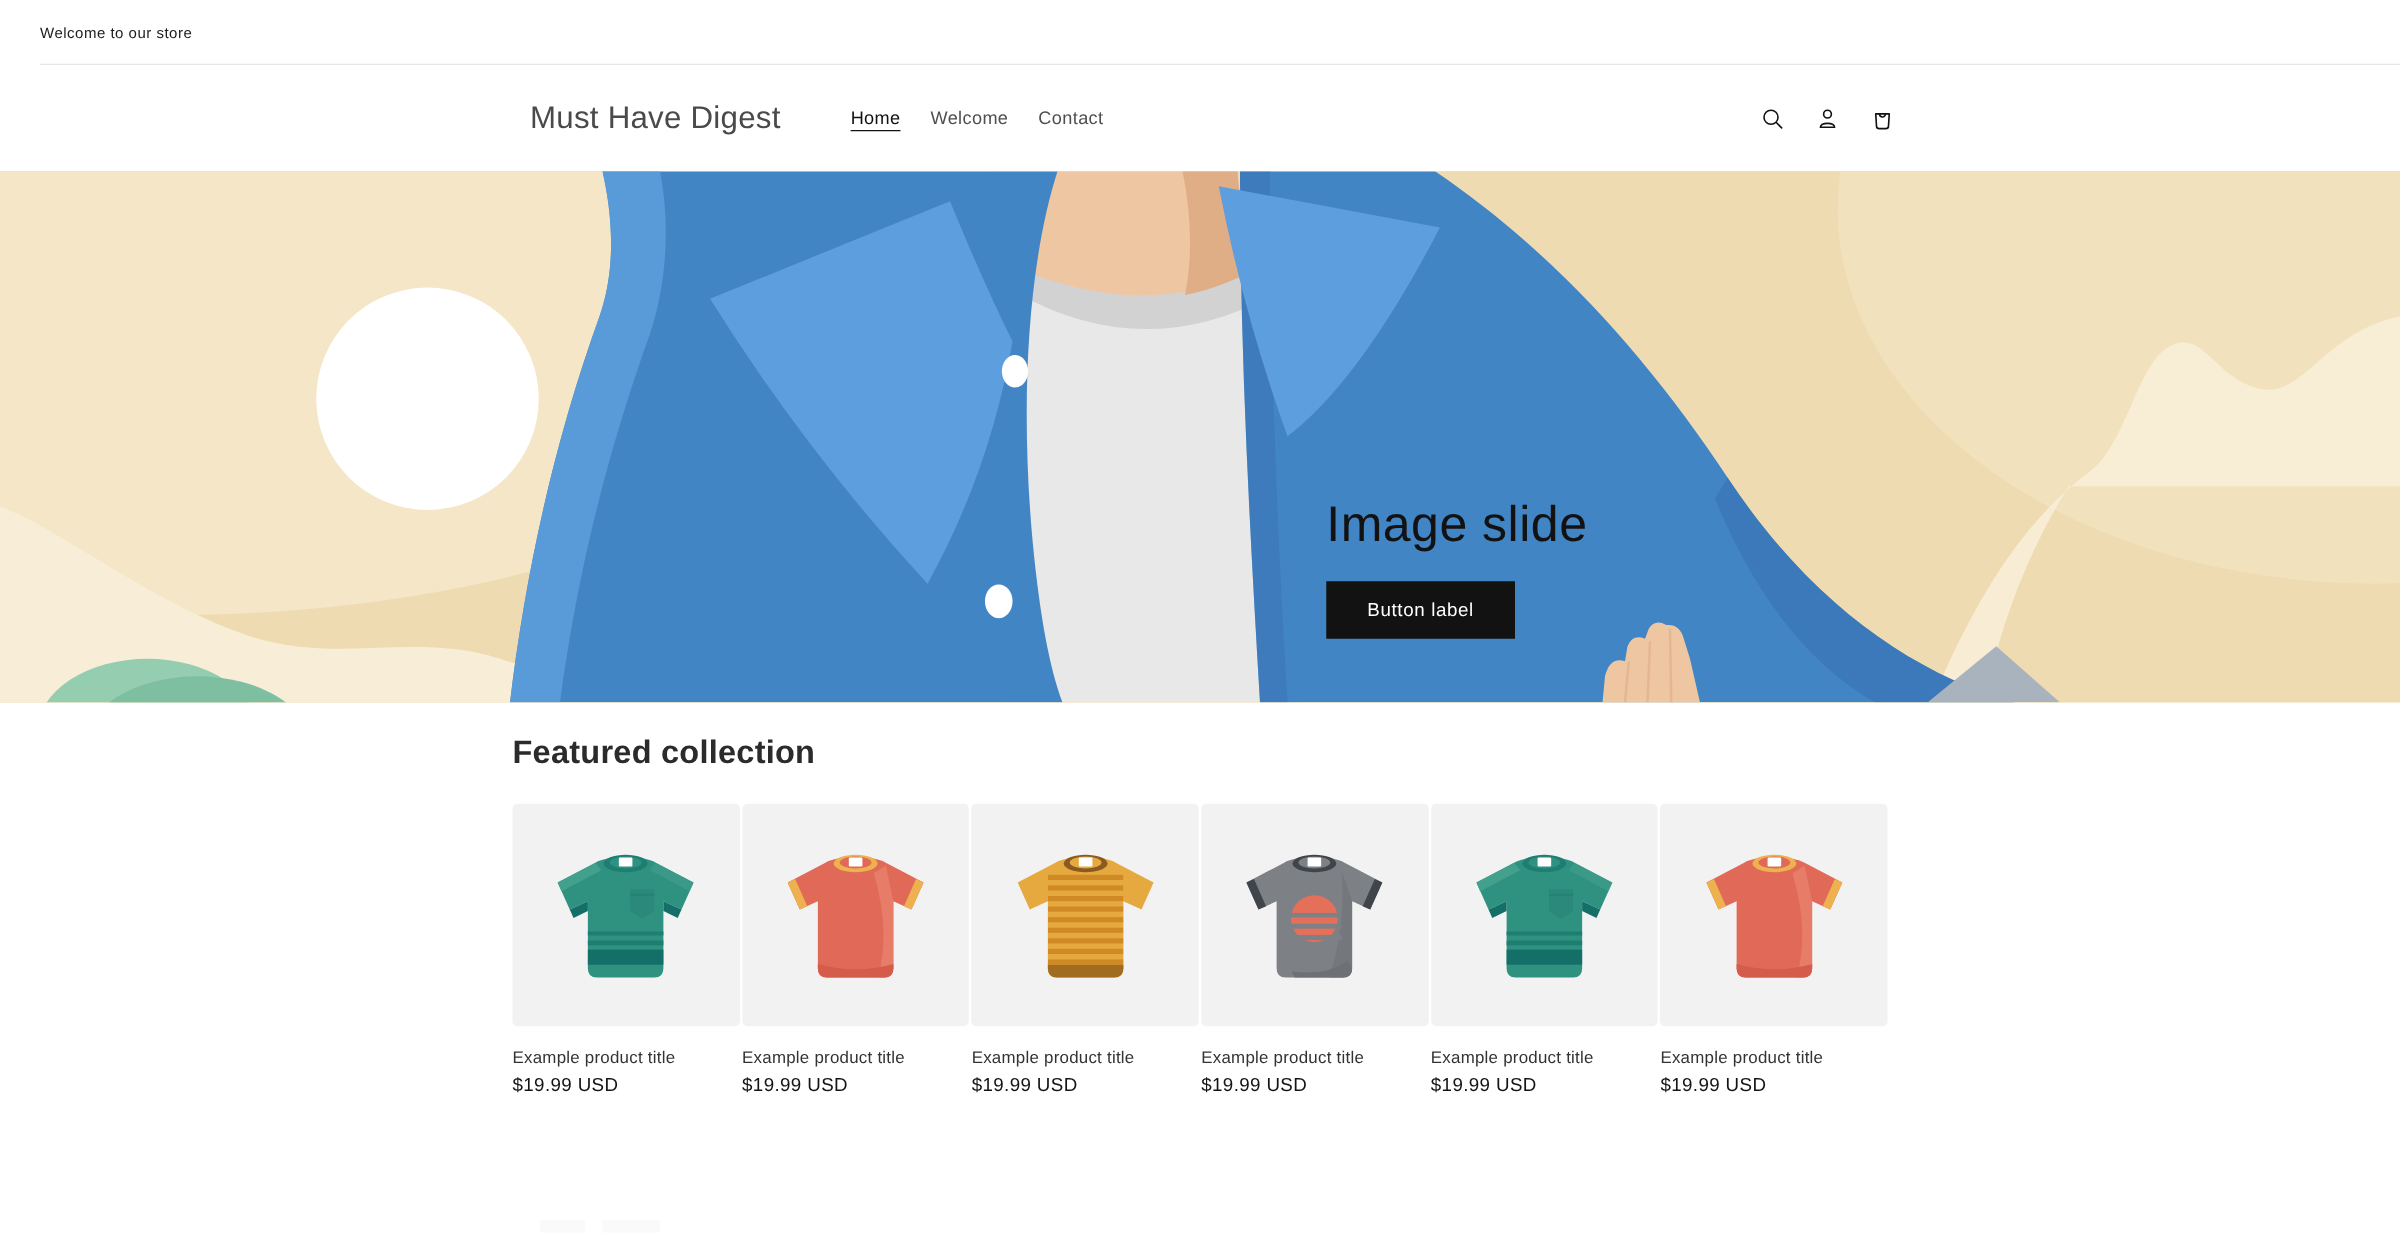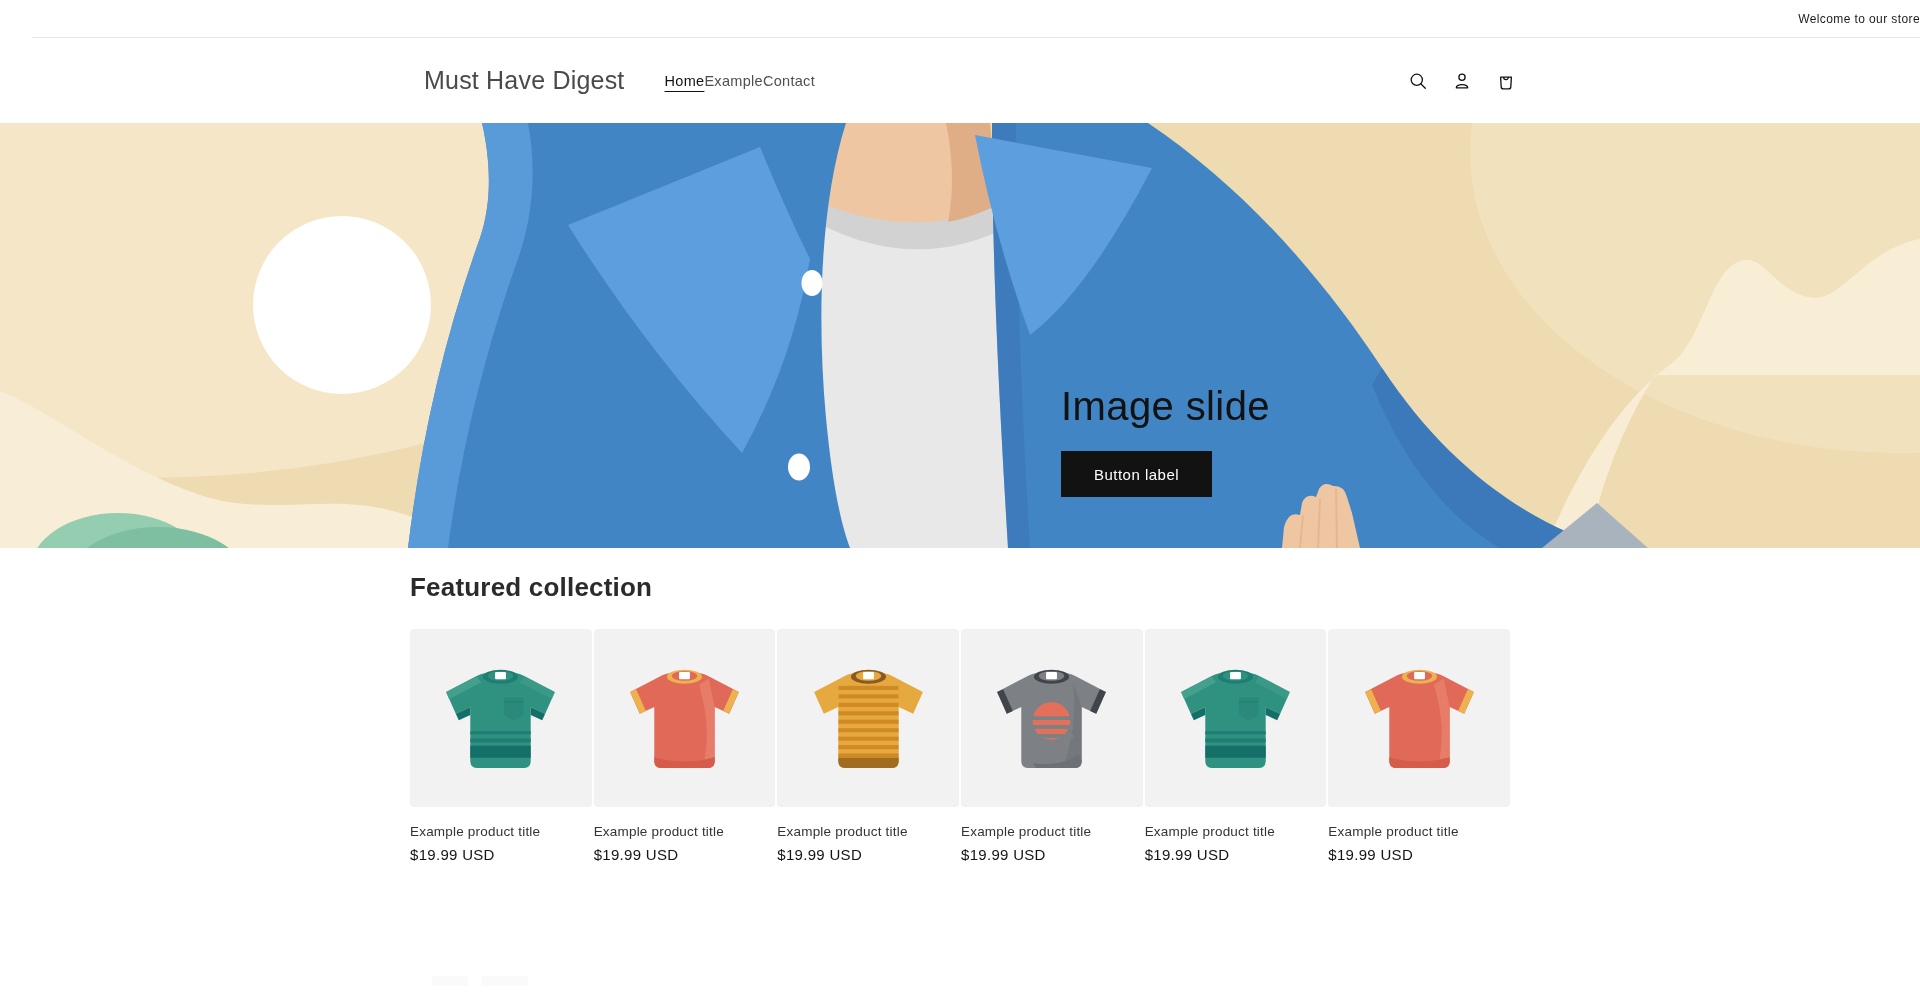--- a/index.html
+++ b/index.html
@@ -3,35 +3,35 @@
 <meta charset="utf-8">
 <style>
   * { box-sizing: border-box; }
   html,body { margin:0; padding:0; }
   body {
     width:1920px; height:993px; position:relative; overflow:hidden;
     background:#fff; font-family:"Liberation Sans", sans-serif; color:#121212;
   }
   
   .announcement {
-    height:38px; display:flex; align-items:center; justify-content:flex-end;
+    height:52px; display:flex; align-items:center; justify-content:flex-start;
     border-bottom:1px solid var(--c-announce-border,#e7e7e7);
     font-size:12px; letter-spacing:.4px; color:#1c1c1c; background:#fff;margin-left:32px;
   }
   
   header { height:85px; background:#fff;padding-left:28px; }
   .header-inner {
     max-width:1200px; margin:0 auto; padding:0 50px; height:100%;
     display:flex; align-items:center;
   }
   .logo {
     font-size:25px; color:#4a4a4a; text-decoration:none; letter-spacing:.2px;
     white-space:nowrap;
   }
-  nav { margin-left:40px; display:flex; }
+  nav { margin-left:56px; display:flex; gap:24px; }
   .nav-link {
     font-size:14.5px; color:#4f4f4f; text-decoration:none; letter-spacing:.3px;
   }
   .nav-link.active {
     color:#121212; text-decoration:underline; text-underline-offset:5px; text-decoration-thickness:1px;
   }
   .header-icons { margin-left:auto; display:flex; gap:8px; }
   .icon-btn {
     width:36px; height:36px; display:flex; align-items:center; justify-content:center;
     background:none; border:none; padding:0; cursor:pointer; color:#121212;
@@ -139,21 +139,21 @@
 
 <div class="announcement">
   <span>Welcome to our store</span>
 </div>
 
 <header>
   <div class="header-inner">
     <a href="#" class="logo">Must Have Digest</a>
     <nav>
       <a href="#" class="nav-link active">Home</a>
-      <a href="#" class="nav-link">Example</a>
+      <a href="#" class="nav-link">Welcome</a>
       <a href="#" class="nav-link">Contact</a>
     </nav>
     <div class="header-icons">
       <button class="icon-btn" aria-label="Search">
         <svg width="20" height="20" viewBox="0 0 20 20">
             <circle cx="8.8" cy="8.8" r="5.6"></circle>
             <path d="M13 13 L17.3 17.3" stroke-linecap="round"></path>
           </svg>
       </button>
       <button class="icon-btn" aria-label="Account">

